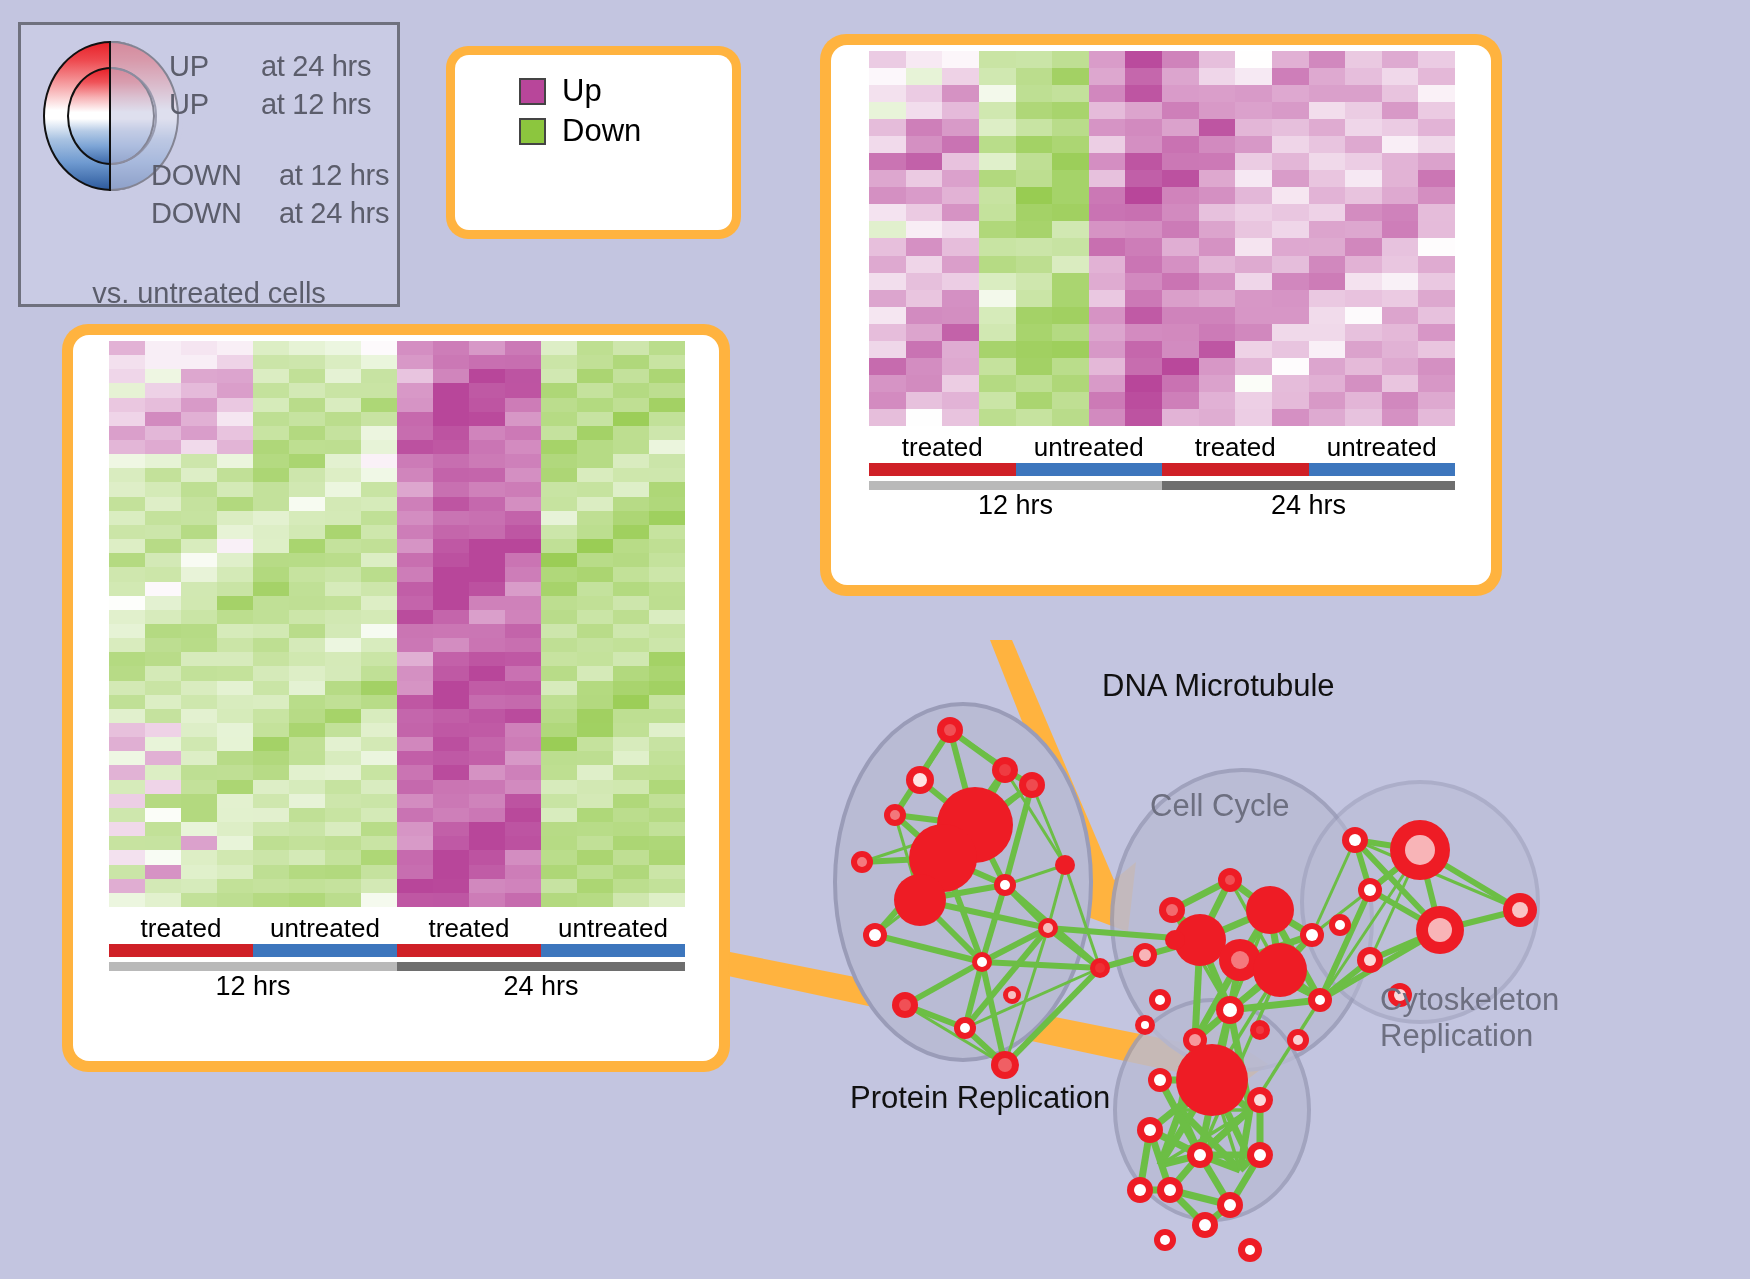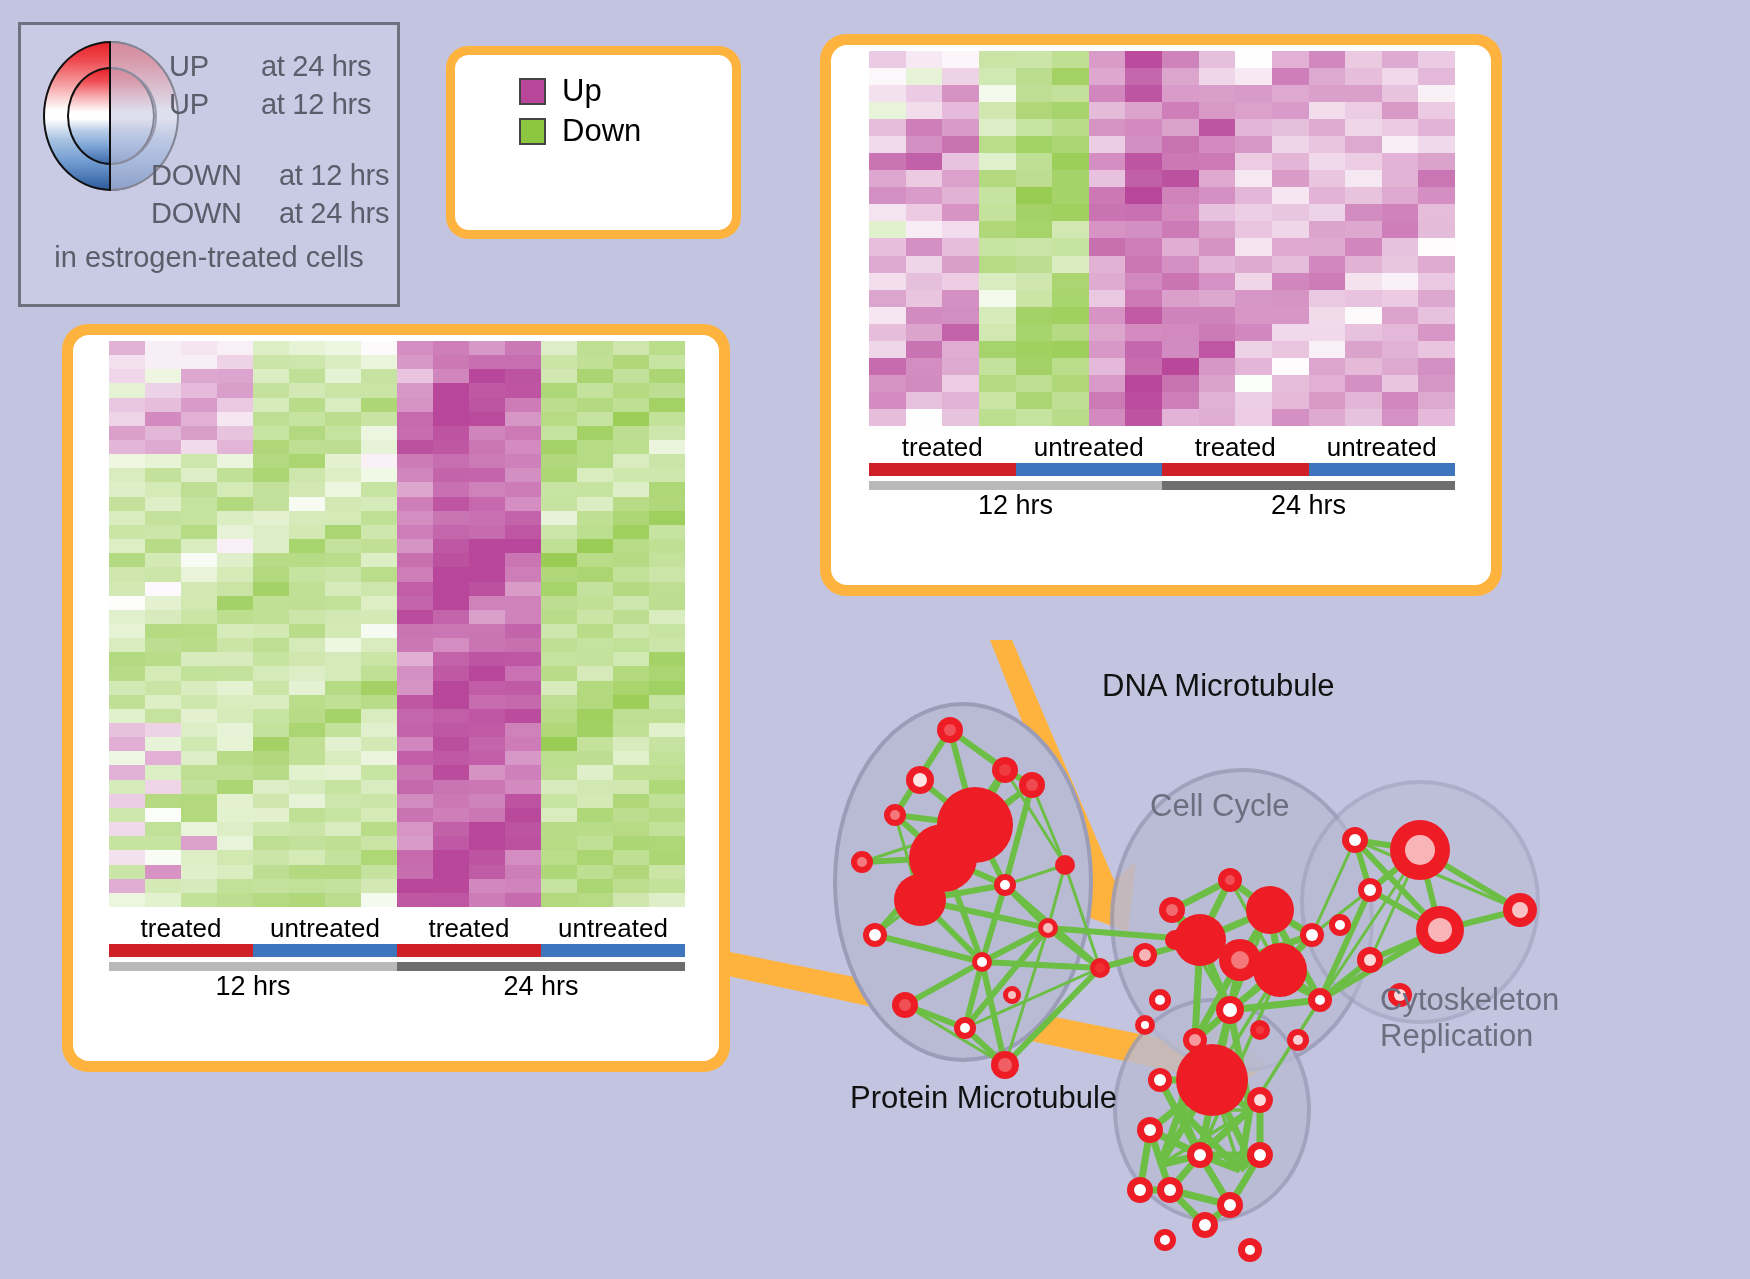--- a/index.html
+++ b/index.html
@@ -94,21 +94,21 @@
 
   <span class="wl-row" style="left:148px;top:25px;">UP</span>
   <span class="wl-row" style="left:240px;top:25px;">at 24 hrs</span>
   <span class="wl-row" style="left:148px;top:63px;">UP</span>
   <span class="wl-row" style="left:240px;top:63px;">at 12 hrs</span>
   <span class="wl-row" style="left:130px;top:134px;">DOWN</span>
   <span class="wl-row" style="left:258px;top:134px;">at 12 hrs</span>
   <span class="wl-row" style="left:130px;top:172px;">DOWN</span>
   <span class="wl-row" style="left:258px;top:172px;">at 24 hrs</span>
 
-  <span class="wl-cap" style="top:216px;">in estrogen-treated cells</span>
+  <span class="wl-cap" style="top:252px;">vs. untreated cells</span>
 </div>
 
 <div class="abs" id="key-box">
   <div id="key-inner">
     <div class="key-row">
       <span class="key-sw" id="sw-up" style="background: rgb(184, 70, 154);"></span>
       <span class="key-lbl">Up</span>
     </div>
     <div class="key-row">
       <span class="key-sw" id="sw-down" style="background: rgb(140, 198, 62);"></span>
@@ -1458,14 +1458,14 @@
         <circle cx="450" cy="640" r="5" fill="#ffffff"></circle>
       <circle cx="365" cy="630" r="11" fill="#ee1c25"></circle>
         <circle cx="365" cy="630" r="5" fill="#ffffff"></circle>
     </g>
   </svg>
 
   <span class="net-label" style="left:302px;top:58px;color:#111;">DNA Microtubule</span>
   <span class="net-label" style="left:350px;top:178px;color:#6d6f80;">Cell Cycle</span>
   <span class="net-label" style="left:580px;top:372px;color:#6d6f80;">Cytoskeleton</span>
   <span class="net-label" style="left:580px;top:408px;color:#6d6f80;">Replication</span>
-  <span class="net-label" style="left:50px;top:470px;color:#111;">Protein Microtubule</span>
+  <span class="net-label" style="left:50px;top:470px;color:#111;">Protein Replication</span>
 </div>
 
 </body></html>

